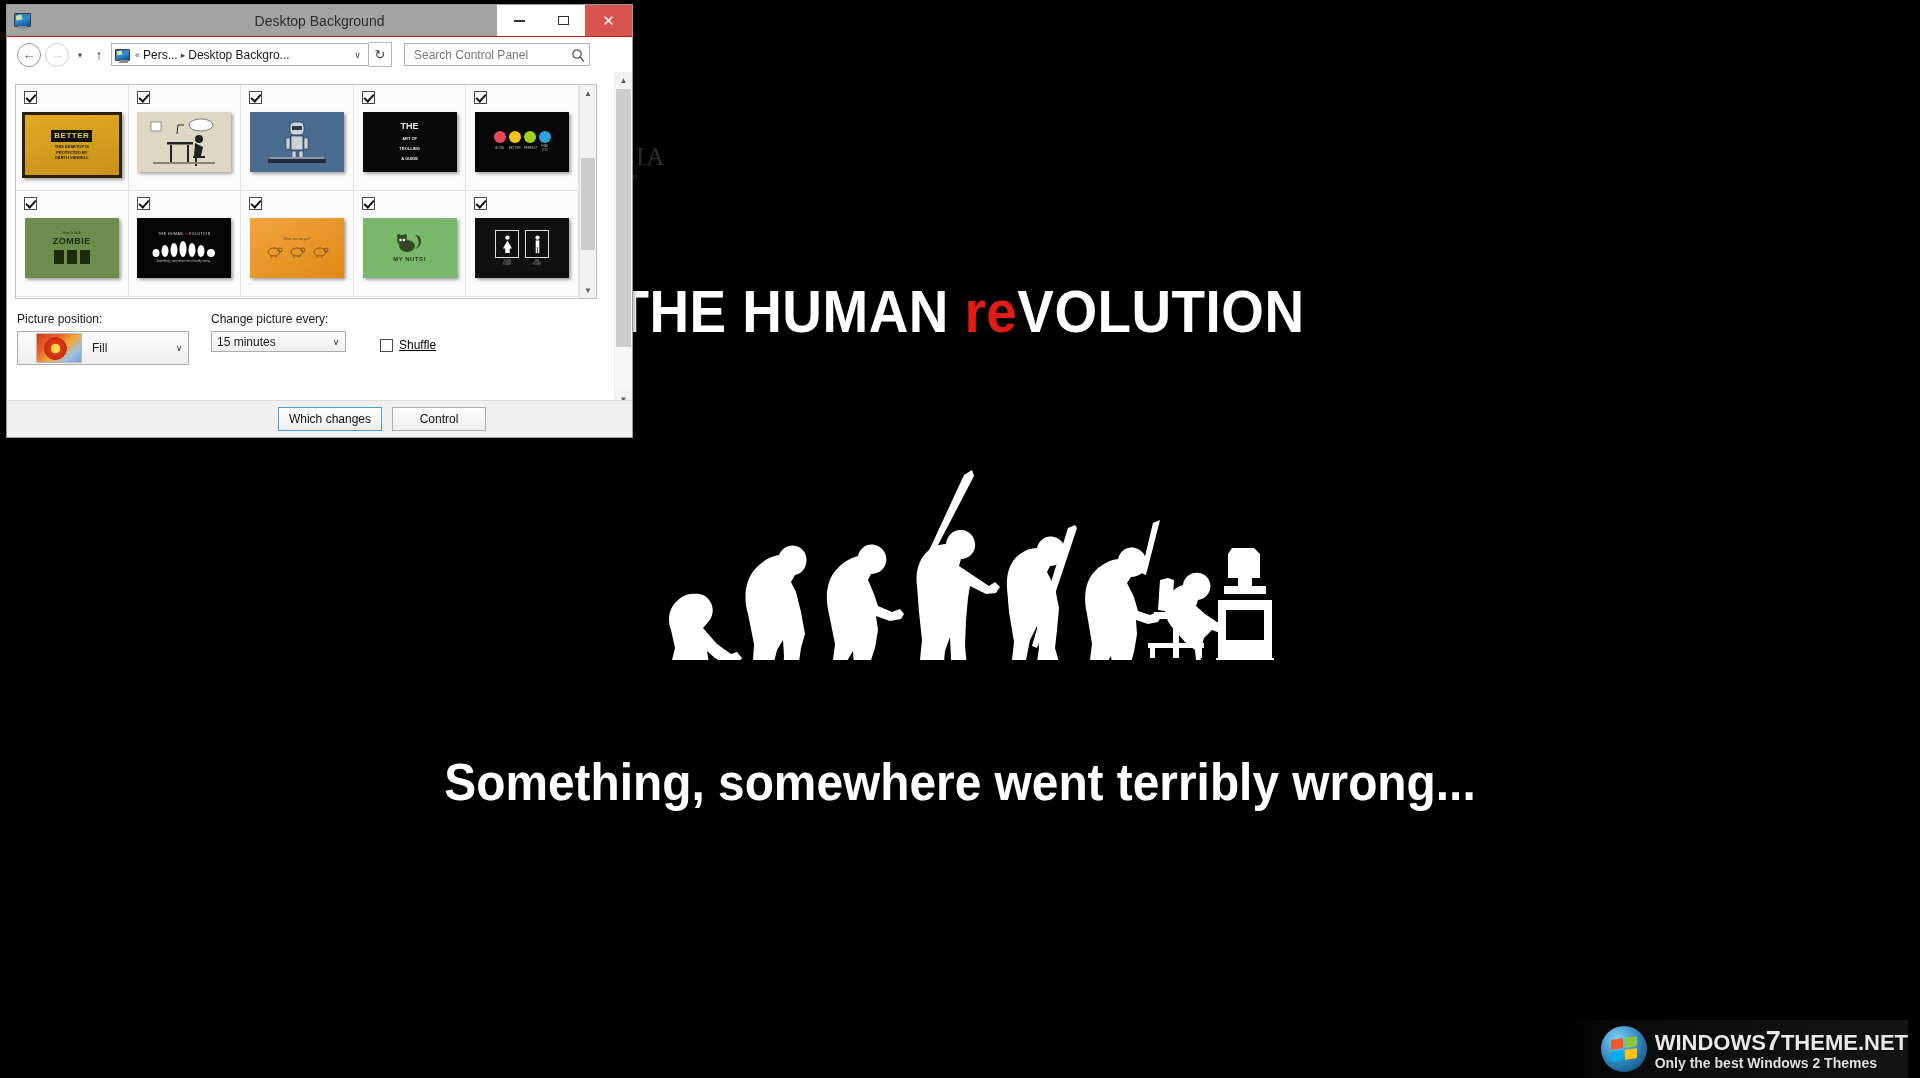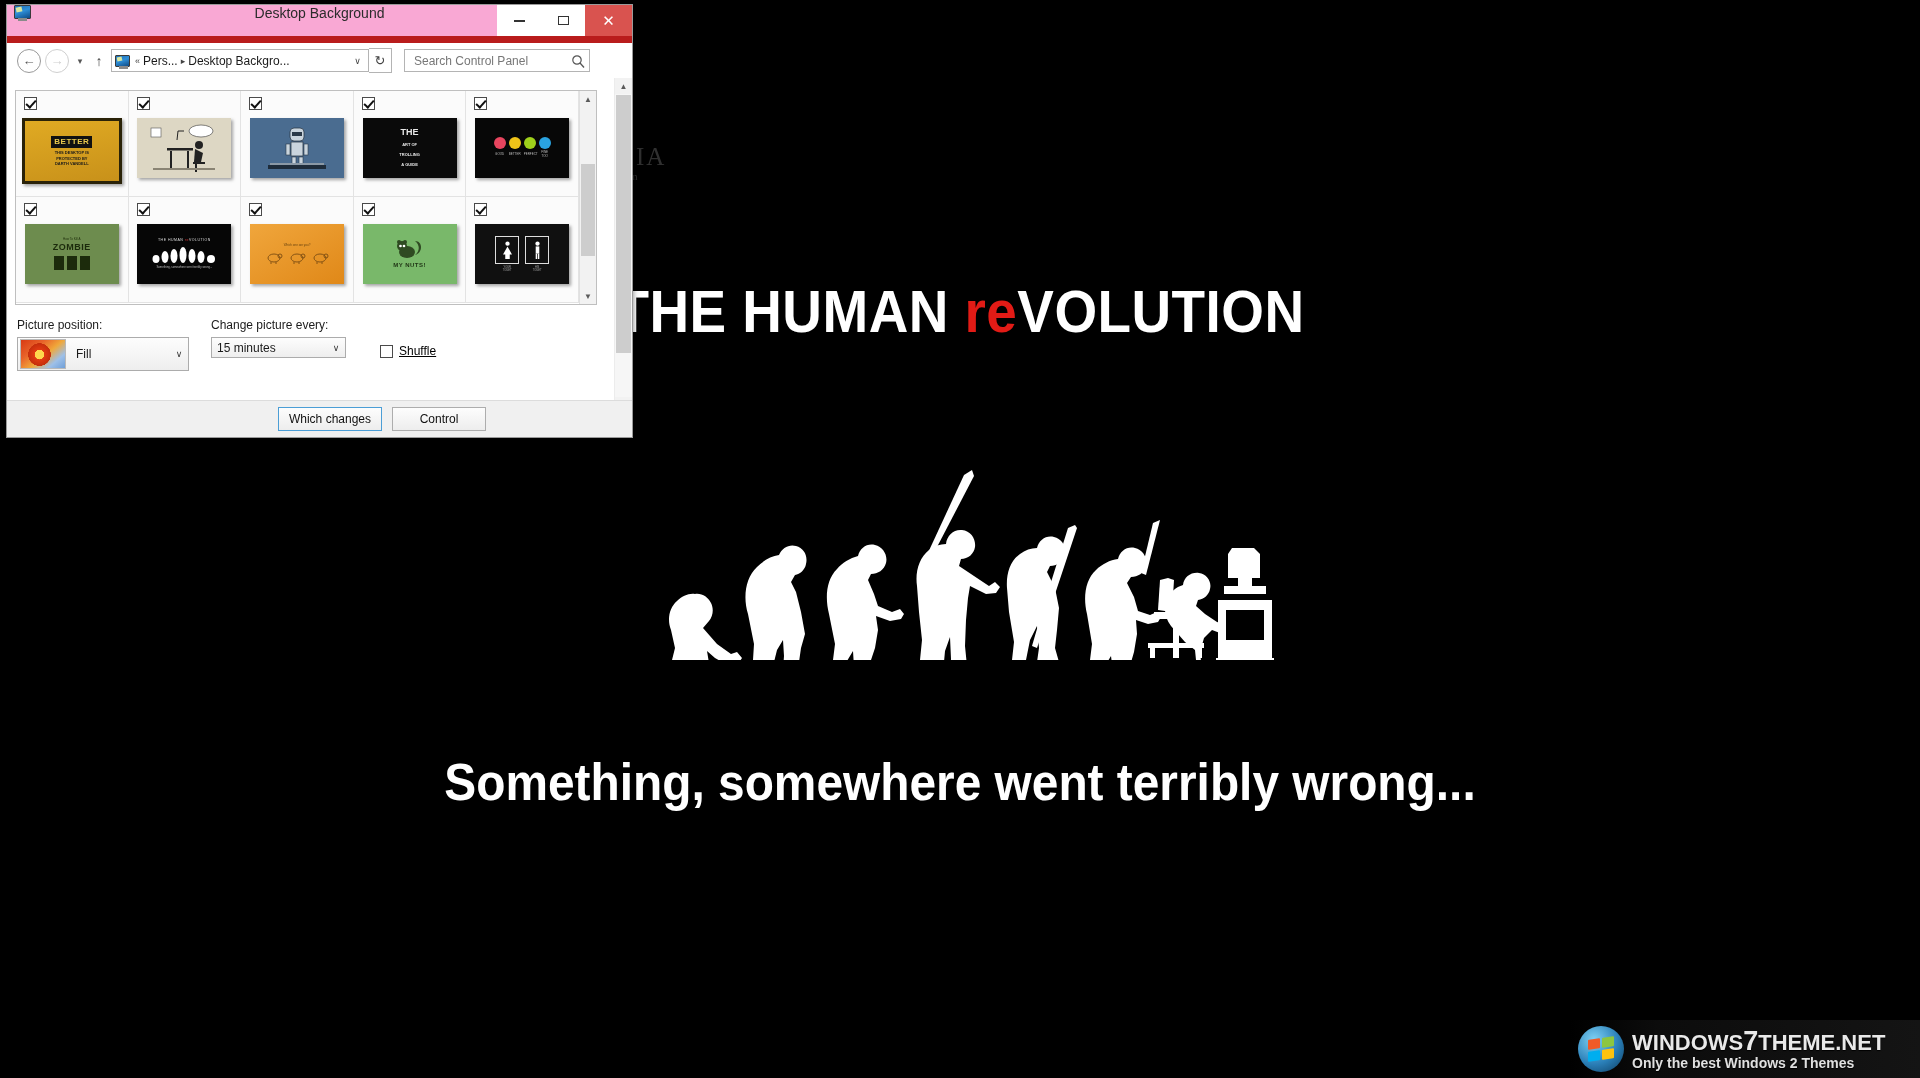--- a/index.html
+++ b/index.html
@@ -77,29 +77,30 @@
   }
   #softpedia-watermark .sp-sub {
     font-size: 10px;
     letter-spacing: 1px;
     display: block;
   }
 
   
   #site-watermark {
     position: absolute;
-    right: 0;
+    right: 12px;
     bottom: 0;
     width: 350px;
     height: 58px;
     background: linear-gradient(90deg, #000 0%, #0c0c0c 25%, #141414 100%);
     display: flex;
     align-items: center;
     padding-left: 8px;
     box-sizing: border-box;
+    justify-content: flex-end;
   }
   #site-watermark .wm-logo {
     width: 46px; height: 46px;
     flex: 0 0 46px;
     border-radius: 50%;
     background: radial-gradient(circle at 35% 30%, #7fd2f5 0%, #2a7fb8 55%, #0c3a5c 100%);
     position: relative;
     margin-right: 8px;
   }
   #site-watermark .wm-logo .flag {
@@ -148,25 +149,25 @@
     border: 1px solid #9a9a9a;
     box-sizing: border-box;
     box-shadow: 0 0 6px rgba(0,0,0,0.5);
     font-size: 12px;
     color: #000;
   }
 
   
   #titlebar {
     height: 31px;
-    background: #f9a8d4;
-    display: flex;
-    align-items: flex-start;
+    background: #a3a3a3;
+    display: flex;
+    align-items: center;
     position: relative;
-    border-bottom: 7px solid #b91c1c;
+    border-bottom: 1px solid #b91c1c;
   }
   #titlebar .app-icon {
     width: 18px; height: 16px;
     margin-left: 7px;
     flex: 0 0 18px;
     position: relative;
   }
   .mini-monitor {
     width: 17px; height: 14px;
     background: linear-gradient(160deg,#1f6fb5 0%, #2f8fd8 45%, #0e4b86 100%);
@@ -452,21 +453,21 @@
     background: linear-gradient(180deg,#fdfdfd 0%, #eeeeee 100%);
     display: flex;
     align-items: center;
     box-sizing: border-box;
     font-family: "Liberation Sans", sans-serif;
     font-size: 12px;
     color: #1a1a1a;
     padding-left: 5px;
   }
   .combo .caret { margin-left: auto; width: 18px; text-align: center; font-size: 9px; color: #333; }
-  #picpos-combo { height: 34px; padding-left: 0; }
+  #picpos-combo { height: 34px; padding-left: 16px; }
   #picpos-combo .pp-thumb {
     width: 46px; height: 30px;
     margin: 1px 0 1px 2px;
     background:
       radial-gradient(circle at 42% 52%, #ffd84d 0%, #ffd84d 16%, transparent 17%),
       radial-gradient(circle at 42% 52%, #e03a12 18%, #c52e0c 38%, transparent 39%),
       linear-gradient(140deg,#d83a14 0%, #e8622a 30%, #f0a83a 55%, #9ec0e8 78%, #6f9fd8 100%);
     border: 1px solid #b9b9b9;
     box-sizing: border-box;
     flex: 0 0 46px;

